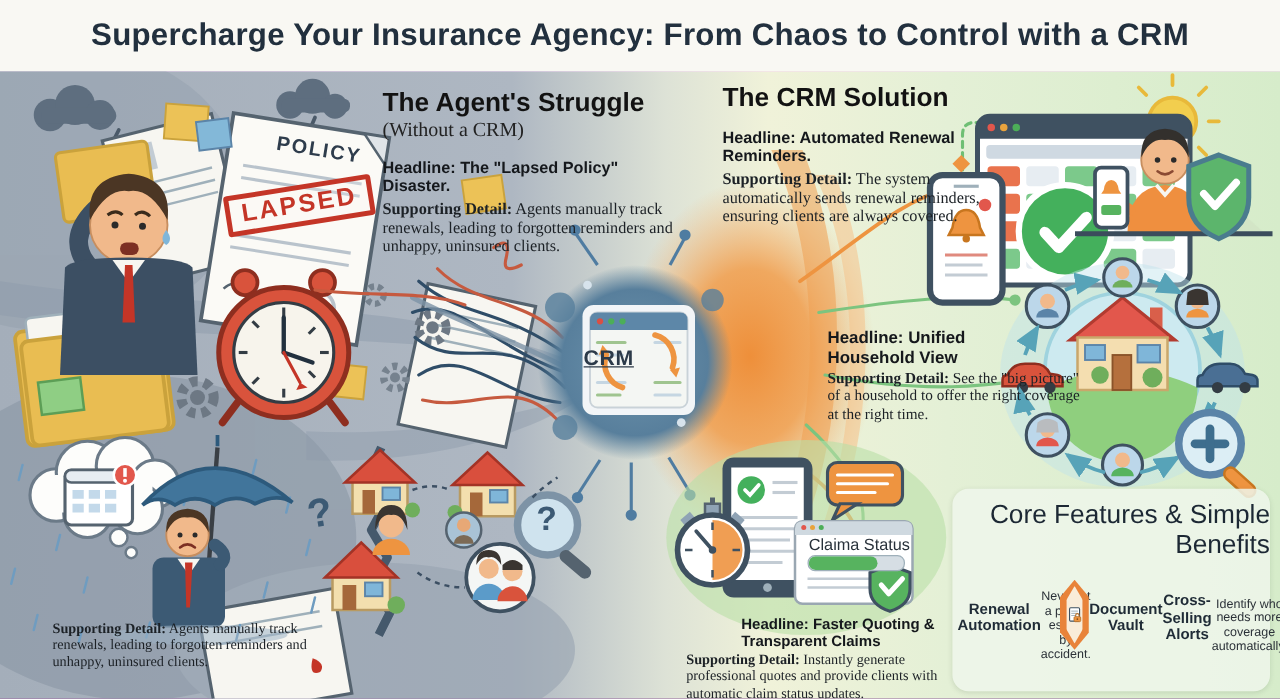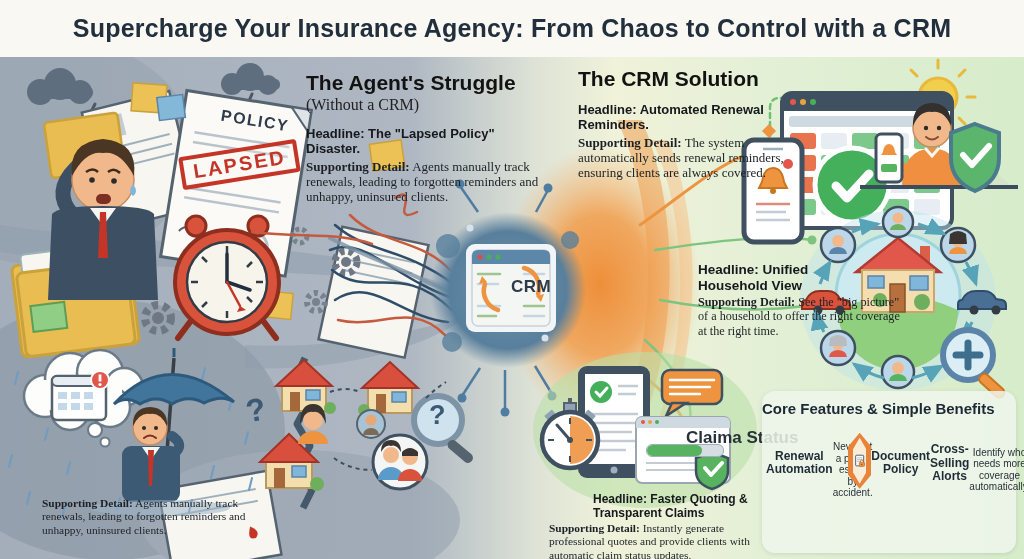--- a/index.html
+++ b/index.html
@@ -21,28 +21,28 @@
   .cap .d-line{font-size:11.4px;line-height:1.18;margin-top:1px;}
   .hh .h-line{font-size:13.5px;line-height:1.15;}
   .hh .d-line{font-size:12.2px;line-height:1.18;margin-top:2px;}
   #policy-label{transform:rotate(9deg);font-size:16px;font-weight:800;color:#2e3c4c;
     letter-spacing:1.5px;width:110px;text-align:center;}
   #lapsed-stamp{transform:rotate(-9deg);border:4px solid #c43527;color:#c43527;
     font-size:20px;font-weight:900;letter-spacing:2px;padding:1px 9px;border-radius:3px;
     background:rgba(250,248,244,.25);}
   #crm-label{width:78px;text-align:center;font-size:17px;font-weight:800;color:#2c3a49;
     letter-spacing:.5px;}
-  #claims-title{font-size:17px;font-weight:700;color:#28313a;margin-left:39px;}
+  #claims-title{font-size:13px;font-weight:400;color:#28313a;}
   .qmark{font-size:32px;font-weight:800;color:#3c5a74;}
   #progress-track{width:76px;height:11px;border-radius:6px;background:#d6dee4;
     border:1px solid #9fb0ba;overflow:hidden;}
   #progress-fill{height:100%;width:72%;background:#57b35f;border-radius:6px;}
   #core-panel{left:762px;top:391px;width:254px;height:162px;background:rgba(238,246,235,.85);
     border-radius:13px;box-shadow:0 1px 4px rgba(60,80,60,.15);z-index:3;}
-  #core-title{text-align:left;font-size:15px;font-weight:700;color:#1c2834;margin-top:9px;}
+  #core-title{text-align:right;font-size:21px;font-weight:400;color:#1c2834;margin-top:9px;}
   #core-items{display:flex;justify-content:space-around;padding:6px 4px 0 4px;}
   .core-item{width:82px;display:flex;flex-direction:row;align-items:center;text-align:center;}
   .hex{position:relative;width:54px;height:56px;
     clip-path:polygon(50% 0%,100% 25%,100% 75%,50% 100%,0% 75%,0% 25%);
     display:flex;align-items:center;justify-content:center;}
   .hex-in{position:absolute;inset:5px;
     clip-path:polygon(50% 0%,100% 25%,100% 75%,50% 100%,0% 75%,0% 25%);
     display:flex;align-items:center;justify-content:center;}
   .hex1{background:#3d6b85;} .hex1 .hex-in{background:#cfe3ee;}
   .hex2{background:#e8833a;} .hex2 .hex-in{background:#f9ecd9;}
@@ -608,38 +608,38 @@
   <div class="h-line">Headline: The "Lapsed Policy" Disaster.</div>
   <div class="d-line"><b>Supporting Detail:</b><span> Agents manually track renewals, leading to forgotten reminders and unhappy, uninsured clients.</span></div>
 </div>
 
 <div class="abs txt colblock" style="left:578px;top:68px;width:240px;">
   <div class="col-head">The CRM Solution</div>
   <div class="h-line">Headline: Automated Renewal Reminders.</div>
   <div class="d-line"><b>Supporting Detail:</b><span> The system automatically sends renewal reminders, ensuring clients are always covered.</span></div>
 </div>
 
-<div class="abs txt hh" style="left:662px;top:262px;width:208px;margin-left:36px;">
+<div class="abs txt hh" style="left:662px;top:262px;width:208px;">
   <div class="h-line" style="width:160px;">Headline: Unified Household View</div>
   <div class="d-line"><b>Supporting Detail:</b><span> See the "big picture" of a household to offer the right coverage at the right time.</span></div>
 </div>
 
 <div class="abs txt cap" style="left:42px;top:496px;width:238px;">
   <div class="d-line"><b>Supporting Detail:</b><span> Agents manually track renewals, leading to forgotten reminders and unhappy, uninsured clients.</span></div>
 </div>
 
 
 <div class="abs txt cap" style="left:549px;top:492px;width:218px;">
   <div class="h-line" style="width:180px;margin-left:44px;">Headline: Faster Quoting &amp; Transparent Claims</div>
   <div class="d-line"><b>Supporting Detail:</b><span> Instantly generate professional quotes and provide clients with automatic claim status updates.</span></div>
 </div>
 
 <div class="abs txt" id="policy-label" style="left:200px;top:112px;">POLICY</div>
 <div class="abs txt" id="lapsed-stamp" style="left:180px;top:148px;">LAPSED</div>
-<div class="abs txt" id="crm-label" style="left:492px;top:277px;">CRM</div>
+<div class="abs txt" id="crm-label" style="left:448px;top:277px;text-decoration:underline;">CRM</div>
 
 <div class="abs txt qmark" style="left:246px;top:392px;transform:rotate(-10deg);">?</div>
 <div class="abs txt qmark" style="left:429px;top:400px;font-size:27px;">?</div>
 
 <div class="abs txt" id="claims-title" style="left:647px;top:428px;">Claima Status</div>
 <div class="abs txt" id="progress-track" style="left:646px;top:444px;">
   <div id="progress-fill"></div>
 </div>
 
 <div class="abs" id="core-panel">
@@ -667,21 +667,21 @@
           <rect x="6" y="2" width="18" height="24" rx="2" fill="#ffffff" stroke="#3f5161" stroke-width="2"></rect>
           <line x1="9" y1="8" x2="21" y2="8" stroke="#9fb0ba" stroke-width="1.8"></line>
           <line x1="9" y1="12" x2="21" y2="12" stroke="#9fb0ba" stroke-width="1.8"></line>
           <line x1="9" y1="16" x2="17" y2="16" stroke="#9fb0ba" stroke-width="1.8"></line>
           <path d="M17,18 v-2.5 a3,3 0 0 1 6,0 v2.5" stroke="#b5702a" stroke-width="2" fill="none"></path>
           <rect x="14" y="18" width="12" height="9" rx="2" fill="#ee9440" stroke="#b5702a" stroke-width="1.5"></rect>
           <circle cx="20" cy="22.5" r="1.5" fill="#7c4a16"></circle>
         </svg>
             </div>
           </div>
-      <div class="core-name">Document Policy</div>
+      <div class="core-name">Document Vault</div>
     </div>
     <div class="core-item">
       <div class="hex hex3">
             <div class="hex-in">
         <svg width="30" height="30" viewBox="0 0 30 30">
           <line x1="6" y1="11" x2="19" y2="4" stroke="#e8b93a" stroke-width="2.5" stroke-linecap="round"></line>
           <polygon points="19,1 24,3 20,8" fill="#e8b93a"></polygon>
           <circle cx="8" cy="16" r="3.5" fill="#ee9440"></circle>
                 <path d="M3,26 a5,5 0 0 1 10,0 Z" fill="#ee9440"></path>
           <circle cx="22" cy="16" r="3.5" fill="#ee9440"></circle>

